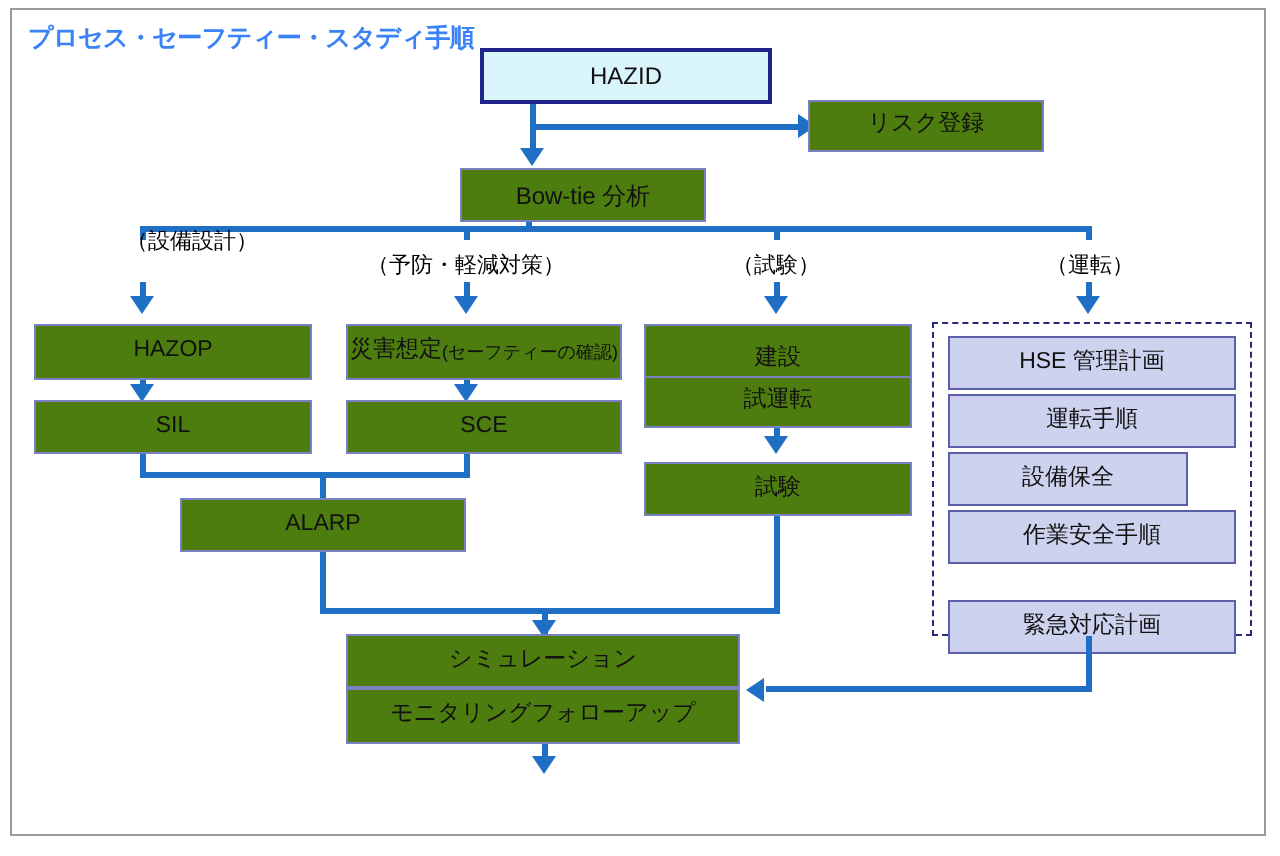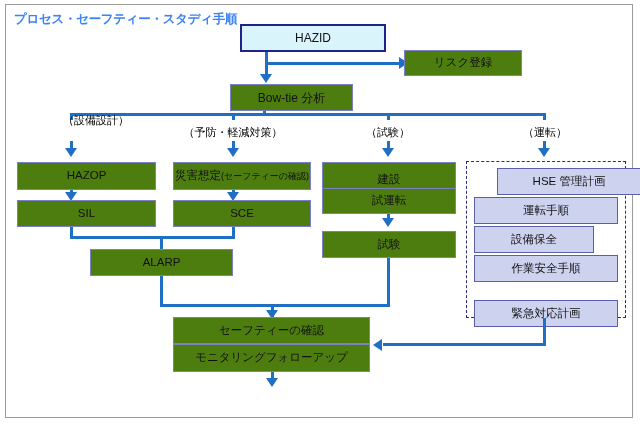--- a/index.html
+++ b/index.html
@@ -179,29 +179,29 @@
   <div class="box cyan" style="left:322px;top:231px;width:134px;height:27px;">試験</div>
 
   <div class="ln v" style="left:387px;top:258px;height:48px;"></div>
 
   <div class="ln v" style="left:160px;top:276px;height:30px;"></div>
   <div class="ln h" style="left:160px;top:304px;width:230px;"></div>
   <div class="ln v" style="left:271px;top:304px;height:13px;"></div>
   <div class="arrow down" style="left:266px;top:310px;"></div>
 
   <div id="ops-group"></div>
-  <div class="box lav" style="left:497px;top:168px;width:144px;height:27px;">HSE 管理計画</div>
+  <div class="box lav" style="left:474px;top:168px;width:144px;height:27px;">HSE 管理計画</div>
   <div class="box lav" style="left:474px;top:197px;width:144px;height:27px;">運転手順</div>
   <div class="box lav" style="left:474px;top:226px;width:120px;height:27px;">設備保全</div>
   <div class="box lav" style="left:474px;top:255px;width:144px;height:27px;">作業安全手順</div>
   <div class="box lav" style="left:474px;top:300px;width:144px;height:27px;">緊急対応計画</div>
 
   <div class="ln v" style="left:543px;top:318px;height:28px;"></div>
   <div class="ln h" style="left:383px;top:343px;width:162px;"></div>
   <div class="arrow left" style="left:373px;top:339px;"></div>
 
-  <div class="box cyan" style="left:173px;top:317px;width:197px;height:27px;">セーフティーの確認</div>
+  <div class="box cyan" style="left:173px;top:317px;width:197px;height:27px;">シミュレーション</div>
   <div class="box cyan" style="left:173px;top:344px;width:197px;height:28px;">モニタリングフォローアップ</div>
 
   <div class="ln v" style="left:271px;top:372px;height:9px;"></div>
   <div class="arrow down" style="left:266px;top:378px;"></div>
 
 </div>
 
 </body></html>

